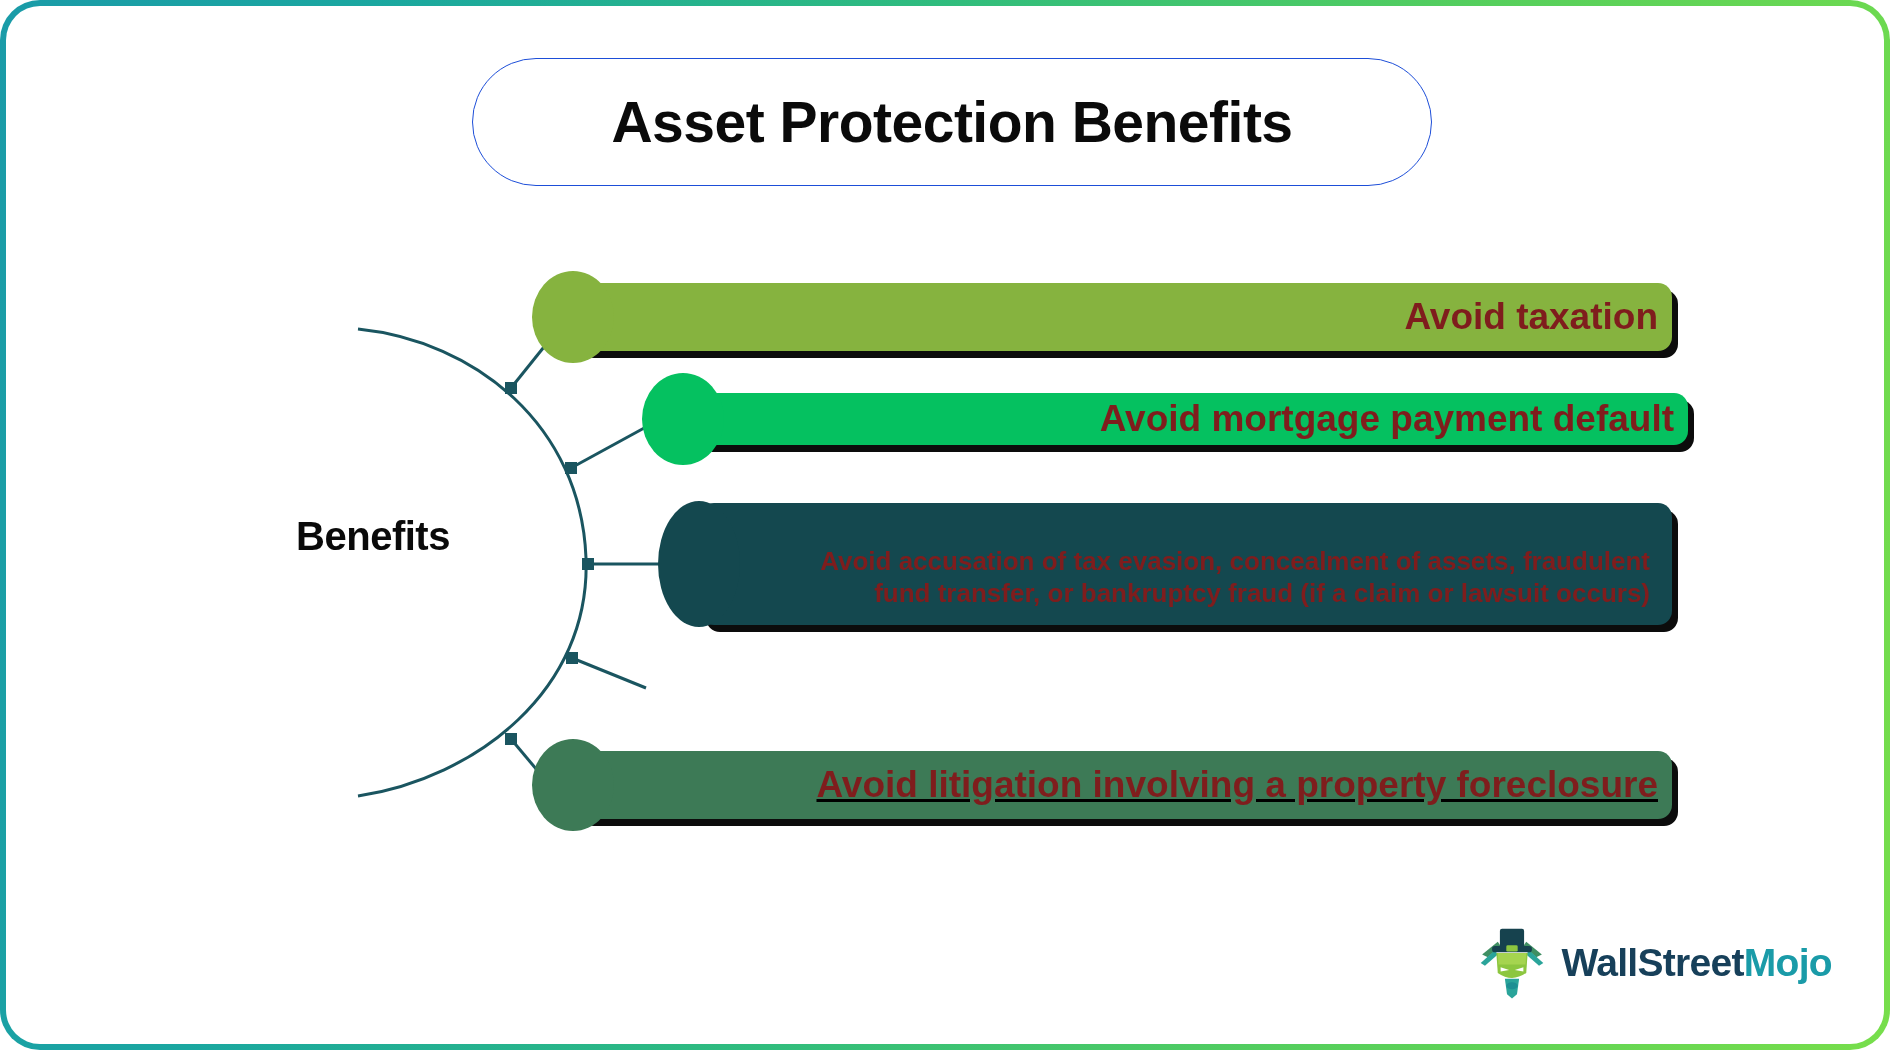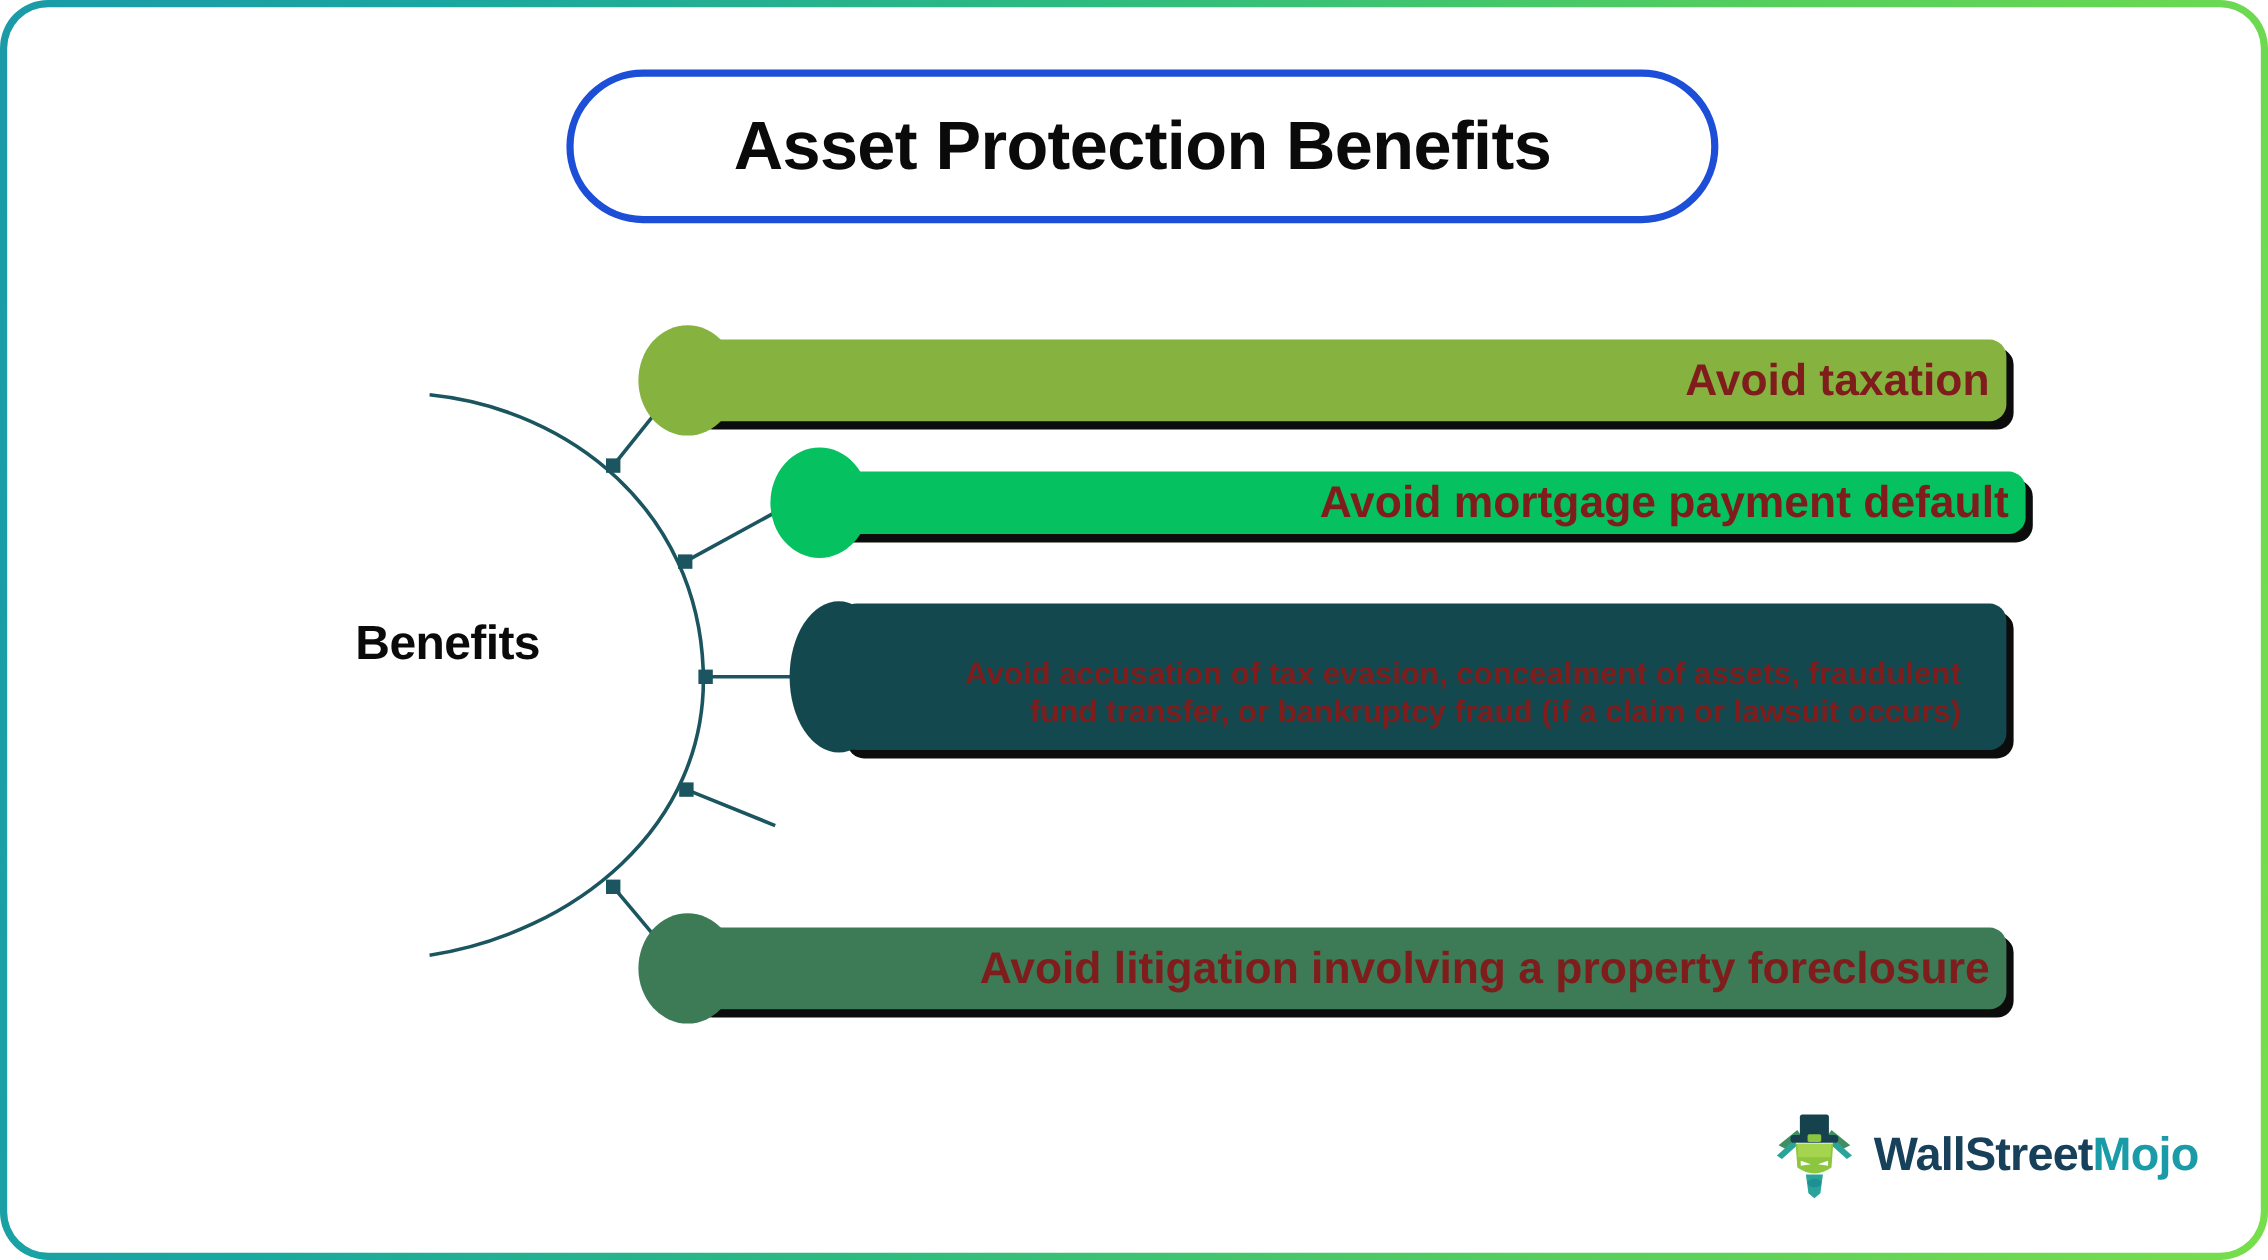--- a/index.html
+++ b/index.html
@@ -23,21 +23,21 @@
     background:#ffffff;
     border-radius:34px;
     overflow:hidden;
   }
 
   
   #title-pill{
     position:absolute;
     left:466px; top:52px;
     width:960px; height:128px;
-    border:6px solid #1d4ed8;
+    border:1px solid #1d4ed8;
     border-radius:64px;
     background:#ffffff;
     display:flex;align-items:center;justify-content:center;
     box-sizing:border-box;
   }
   #title-pill .t{
     font-size:57px;
     font-weight:bold;
     color:#0a0a0a;
     letter-spacing:-0.5px;
@@ -105,27 +105,27 @@
   #bar-0{ left:526px; top:277px;  width:1140px; height:68px; }
   #bar-0 .cap{ width:82px; height:92px; }
   #bar-0 .label{ font-size:37px; }
 
   #bar-1{ left:636px; top:387px;  width:1046px; height:52px; }
   #bar-1 .cap{ width:82px; height:92px; }
   #bar-1 .label{ font-size:37px; }
 
   #bar-2{ left:652px; top:497px;  width:1014px; height:122px; }
   #bar-2 .cap{ width:82px; height:126px; }
-  #bar-2 .label{ font-size:26px; padding-left:110px; padding-right:38px;margin-top:28px; }
+  #bar-2 .label{ font-size:26px; padding-left:110px; padding-right:22px;margin-top:28px; }
 
   #bar-3{ left:620px; top:648px;  width:1046px; height:68px; }
   #bar-3 .cap{ width:82px; height:92px; }
   #bar-3 .label{ font-size:37px; }
 
-  #bar-4{ left:526px; top:767px;  width:1140px; height:68px; }
+  #bar-4{ left:526px; top:745px;  width:1140px; height:68px;text-decoration:underline; }
   #bar-4 .cap{ width:82px; height:92px; }
   #bar-4 .label{ font-size:37px; }
 
   
   #logo{
     position:absolute;
     right:52px; bottom:44px;
     display:flex;
     align-items:center;
     gap:14px;

